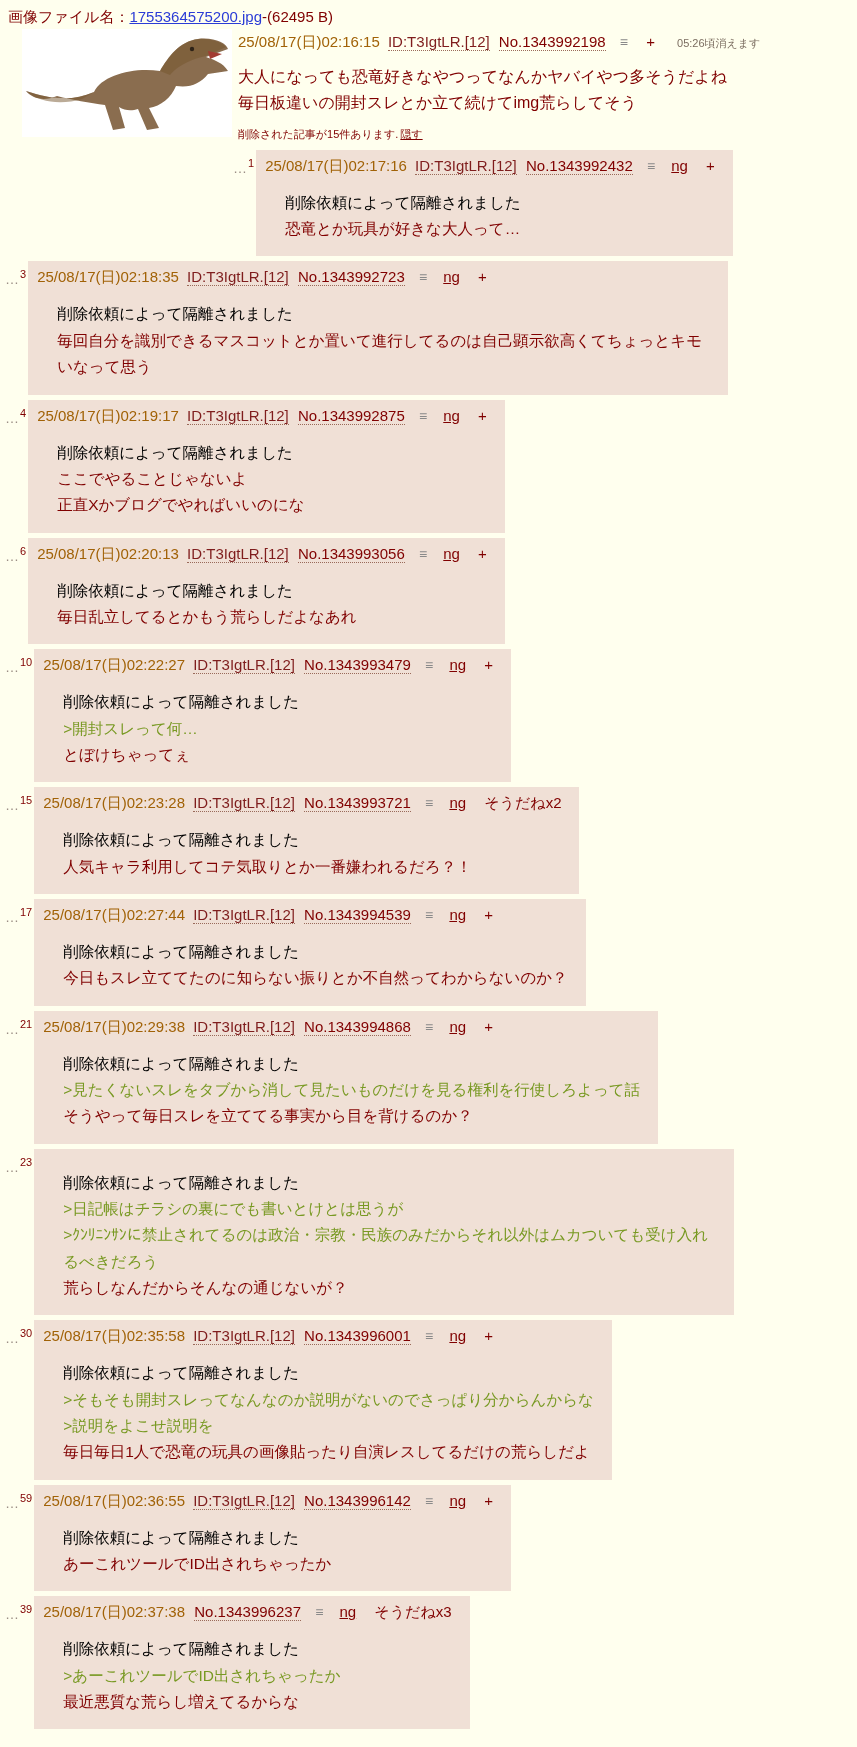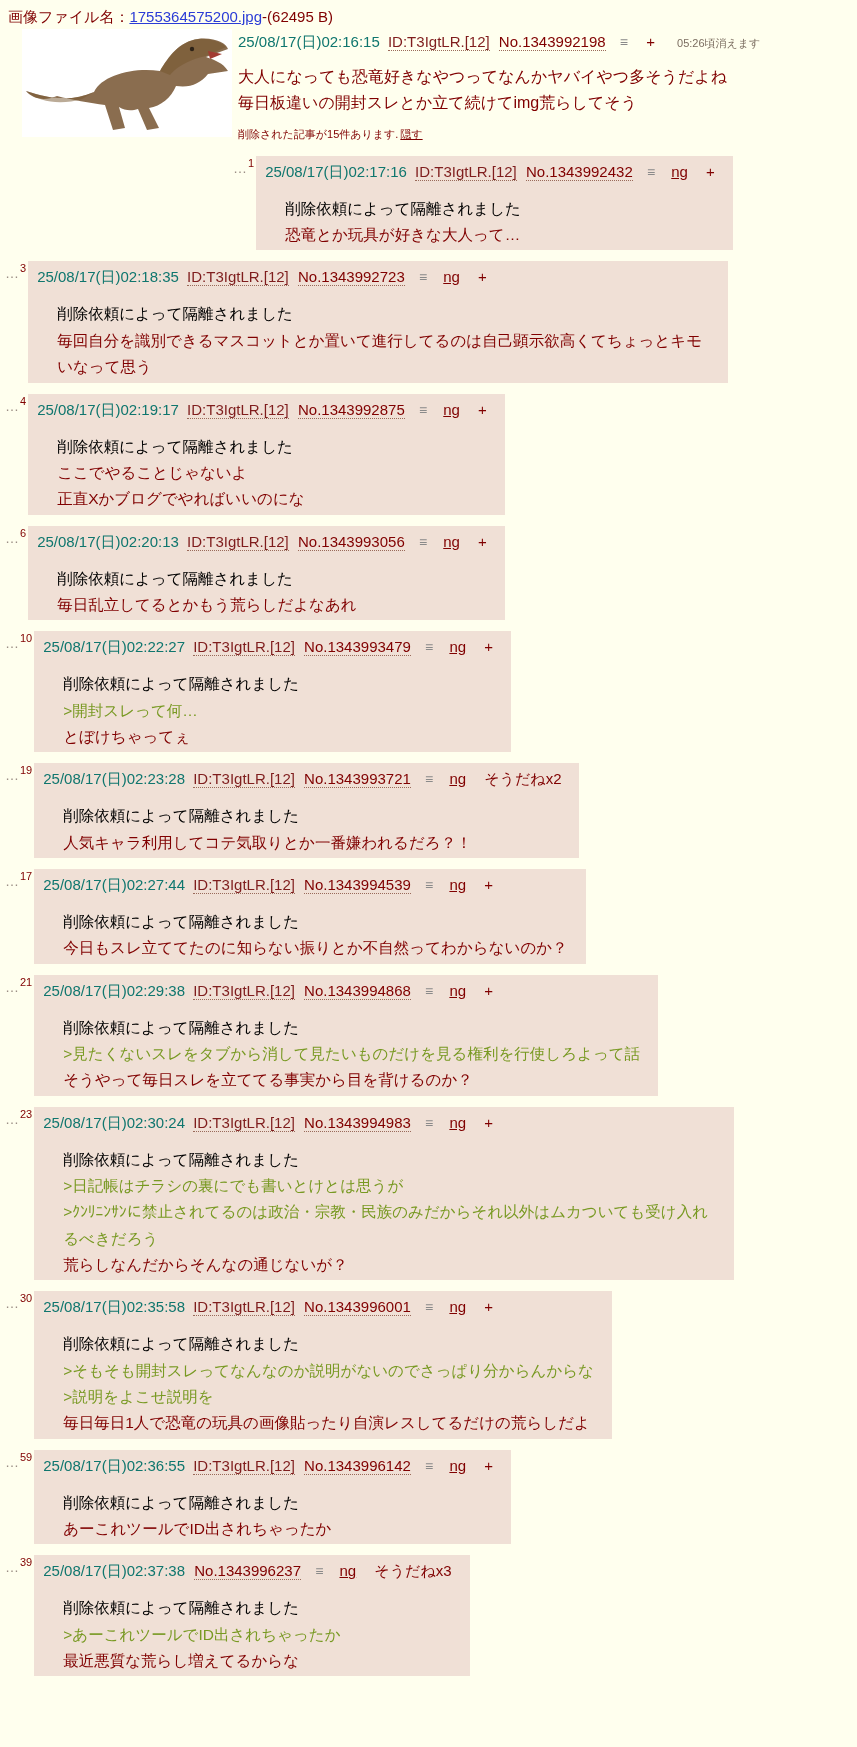--- a/index.html
+++ b/index.html
@@ -14,37 +14,37 @@
     box-sizing:border-box;
   }
   a{cursor:pointer;}
   .file-line{margin:2px 0 2px 8px;font-size:15px;}
   .file-link{color:#2b3cd6;text-decoration:underline;}
   .thread{margin-left:22px;position:relative;min-height:112px;}
   .thumb{float:left;width:210px;height:108px;background:#ffffff;margin-right:6px;display:block;}
   .thumb svg{display:block;width:210px;height:108px;}
   .op-content{margin-left:216px;padding-top:4px;}
   .hdr{white-space:nowrap;}
-  .hdr .date{color:#0f766e;text-align:center;}
+  .hdr .date{color:#a16207;text-align:center;}
   .hdr .pid{color:#7f1d1d;border-bottom:1px dotted #9a6a5a;margin-left:4px;}
   .hdr .pno{color:#800000;border-bottom:1px dotted #9a6a5a;margin-left:5px;}
   .hdr .menu{color:#8a8a8a;margin-left:10px;font-size:14px;}
   .hdr .ng{color:#800000;text-decoration:underline;margin-left:12px;}
   .hdr .plus{color:#800000;margin-left:14px;}
   .hdr .sodane{color:#800000;margin-left:14px;}
   .hdr .expire{color:#7b6d60;font-size:11px;margin-left:18px;}
   .op-body{margin-top:12px;font-size:16px;line-height:1.65;color:#800000;}
   .deleted-notice{margin-top:10px;font-size:11px;color:#800000;}
   .deleted-notice .hide-link{text-decoration:underline;margin-left:2px;}
   .replies{clear:both;padding-top:8px;}
   .reply-row{display:flex;align-items:flex-start;margin:0 0 5px 0;}
   .reply-row.indent{margin-left:228px;}
   .r-prefix{flex:0 0 auto;padding:7px 2px 0 5px;color:#9b8e85;font-size:14px;}
   .r-prefix sup{color:#800000;font-size:11px;margin-left:1px;}
-  .r-box{background:#f0e0d6;padding:7px 18px 2px 9px;max-width:700px;box-sizing:border-box;margin-top:6px;}
+  .r-box{background:#f0e0d6;padding:7px 18px 14px 9px;max-width:700px;box-sizing:border-box;}
   .r-body{margin:14px 0 0 20px;padding:0;font-size:15.5px;line-height:1.7;}
   .quarantine{color:#000000;}
   .r-line{color:#800000;}
   .r-line.quote{color:#789922;}
 </style>
 </head>
 <body>
 
 <div class="file-line">
   <span>画像ファイル名：</span><a class="file-link">1755364575200.jpg</a><span>-(62495 B)</span>
@@ -172,21 +172,21 @@
       </div>
       <blockquote class="r-body">
         <div class="quarantine">削除依頼によって隔離されました</div>
       <div class="r-line quote">&gt;開封スレって何…</div>
           <div class="r-line">とぼけちゃってぇ</div>
         </blockquote>
     </div>
   </div>
 
   <div class="reply-row">
-    <span class="r-prefix"><span class="r-dots">…</span><sup class="r-num">19</sup></span>
+    <span class="r-prefix"><span class="r-dots">…</span><sup class="r-num">15</sup></span>
     <div class="r-box">
       <div class="hdr">
         <span class="date r-date">25/08/17(日)02:23:28</span>
         <span class="pid r-id">ID:T3IgtLR.[12]</span>
         <span class="pno r-no">No.1343993721</span>
         <span class="menu r-menu">≡</span>
         <span class="ng r-ng">ng</span>
         
         <span class="sodane r-sodane">そうだねx2</span>
       </div>
@@ -232,29 +232,20 @@
         <div class="quarantine">削除依頼によって隔離されました</div>
       <div class="r-line quote">&gt;見たくないスレをタブから消して見たいものだけを見る権利を行使しろよって話</div>
           <div class="r-line">そうやって毎日スレを立ててる事実から目を背けるのか？</div>
         </blockquote>
     </div>
   </div>
 
   <div class="reply-row">
     <span class="r-prefix"><span class="r-dots">…</span><sup class="r-num">23</sup></span>
     <div class="r-box">
-      <div class="hdr">
-        <span class="date r-date">25/08/17(日)02:30:24</span>
-        <span class="pid r-id">ID:T3IgtLR.[12]</span>
-        <span class="pno r-no">No.1343994983</span>
-        <span class="menu r-menu">≡</span>
-        <span class="ng r-ng">ng</span>
-        <span class="plus r-plus">+</span>
-        
-      </div>
       <blockquote class="r-body">
         <div class="quarantine">削除依頼によって隔離されました</div>
       <div class="r-line quote">&gt;日記帳はチラシの裏にでも書いとけとは思うが</div>
           <div class="r-line quote">&gt;ｸﾝﾘﾆﾝｻﾝに禁止されてるのは政治・宗教・民族のみだからそれ以外はムカついても受け入れるべきだろう</div>
           <div class="r-line">荒らしなんだからそんなの通じないが？</div>
         </blockquote>
     </div>
   </div>
 
   <div class="reply-row">

